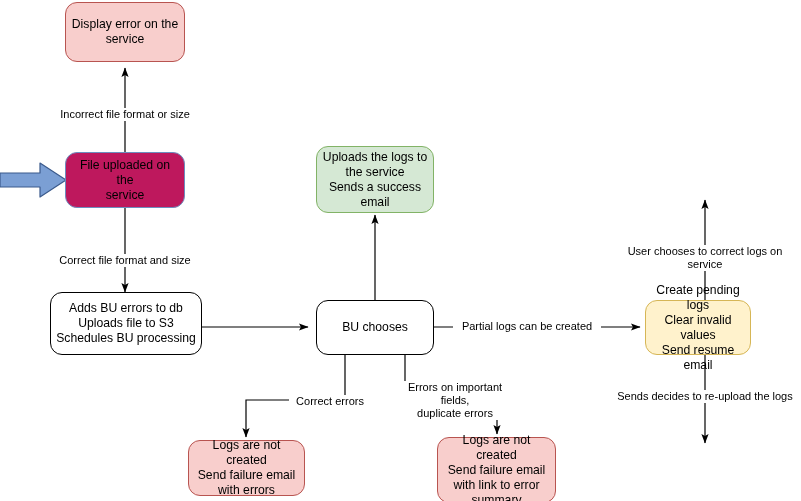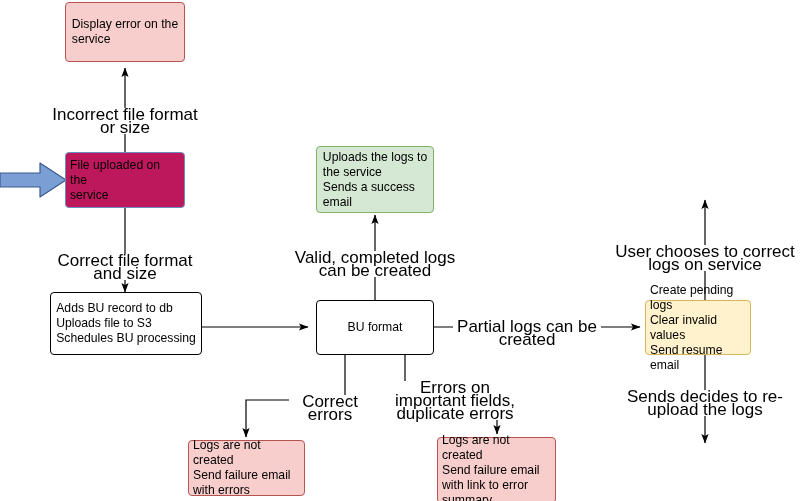--- a/index.html
+++ b/index.html
@@ -20,35 +20,35 @@
     left: 0;
     top: 0;
     width: 801px;
     height: 501px;
     pointer-events: none;
   }
   .node {
     position: absolute;
     box-sizing: border-box;
     border: 1px solid #000000;
-    border-radius: 4px;
+    border-radius: 12px;
     display: flex;
     align-items: center;
     justify-content: center;
-    text-align: left;
+    text-align: center;
     font-size: 12.2px;
     line-height: 15px;
     color: #000000;
     padding: 14px 4px;
     white-space: pre-line;
     background: #ffffff;
   }
   .edge-label {
     position: absolute;
-    font-size: 17px;
+    font-size: 11px;
     line-height: 13px;
     color: #000000;
     text-align: center;
     background: #ffffff;
     padding: 0 2px;
     white-space: pre-line;
     box-sizing: border-box;
   }
   .blue-arrow {
     position: absolute;
@@ -107,51 +107,50 @@
   <svg class="blue-arrow" style="left:0px; top:162px; width:68px; height:36px;" viewBox="0 0 68 36">
     <path d="M0,11 L40,11 L40,1 L66,18 L40,35 L40,25 L0,25 Z" fill="#7b9fd4" stroke="#3b5a8c" stroke-width="1.2" stroke-linejoin="round"></path>
   </svg>
 
   <div class="node" style="left:65px; top:2px; width:120px; height:60px; background:#f8cecc; border-color:#b85450;">Display error on the
 service</div>
 
   <div class="node" style="left:65px; top:152px; width:120px; height:56px; background:#be185d; border-color:#6c8ebf;">File uploaded on the
 service</div>
 
-  <div class="node" style="left:50px; top:292px; width:152px; height:63px; background:#ffffff; border-color:#000000;">Adds BU record to db
+  <div class="node" style="left:50px; top:292px; width:152px; height:63px; background:#ffffff; border-color:#000000;">Adds BU errors to db
 Uploads file to S3
 Schedules BU processing</div>
 
   <div class="node" style="left:316px; top:146px; width:118px; height:67px; background:#d5e8d4; border-color:#82b366;">Uploads the logs to
 the service
 Sends a success
 email</div>
 
-  <div class="node" style="left:316px; top:300px; width:118px; height:55px; background:#ffffff; border-color:#000000;">BU format</div>
+  <div class="node" style="left:316px; top:300px; width:118px; height:55px; background:#ffffff; border-color:#000000;">BU chooses</div>
 
 
   <div class="node" style="left:645px; top:300px; width:106px; height:55px; background:#fff2cc; border-color:#d6b656;">Create pending logs
 Clear invalid values
 Send resume email</div>
 
   <div class="node" style="left:188px; top:440px; width:117px; height:56px; background:#f8cecc; border-color:#b85450;">Logs are not created
 Send failure email
 with errors</div>
 
   <div class="node" style="left:437px; top:437px; width:119px; height:66px; background:#f8cecc; border-color:#b85450;">Logs are not created
 Send failure email
 with link to error
 summary</div>
 
 
   <div class="edge-label" style="left:50px; top:108px; width:150px;">Incorrect file format or size</div>
 
   <div class="edge-label" style="left:51px; top:254px; width:148px;">Correct file format and size</div>
 
-  <div class="edge-label" style="left:277px; top:251px; width:196px;">Valid, completed logs can be created</div>
 
   <div class="edge-label" style="left:453px; top:320px; width:148px;">Partial logs can be created</div>
 
   <div class="edge-label" style="left:607px; top:245px; width:196px;">User chooses to correct logs on service</div>
 
   <div class="edge-label" style="left:613px; top:390px; width:184px;">Sends decides to re-upload the logs</div>
 
   <div class="edge-label" style="left:289px; top:395px; width:82px;">Correct errors</div>
 
   <div class="edge-label" style="left:391px; top:381px; width:128px;">Errors on important fields,

